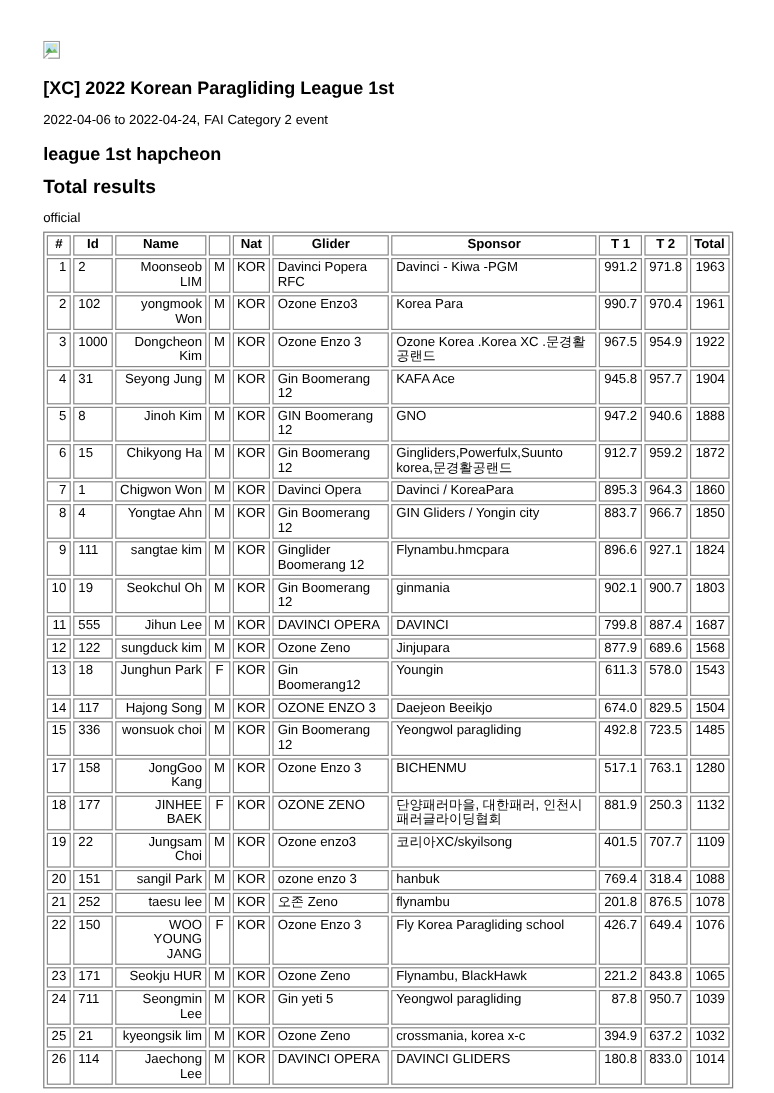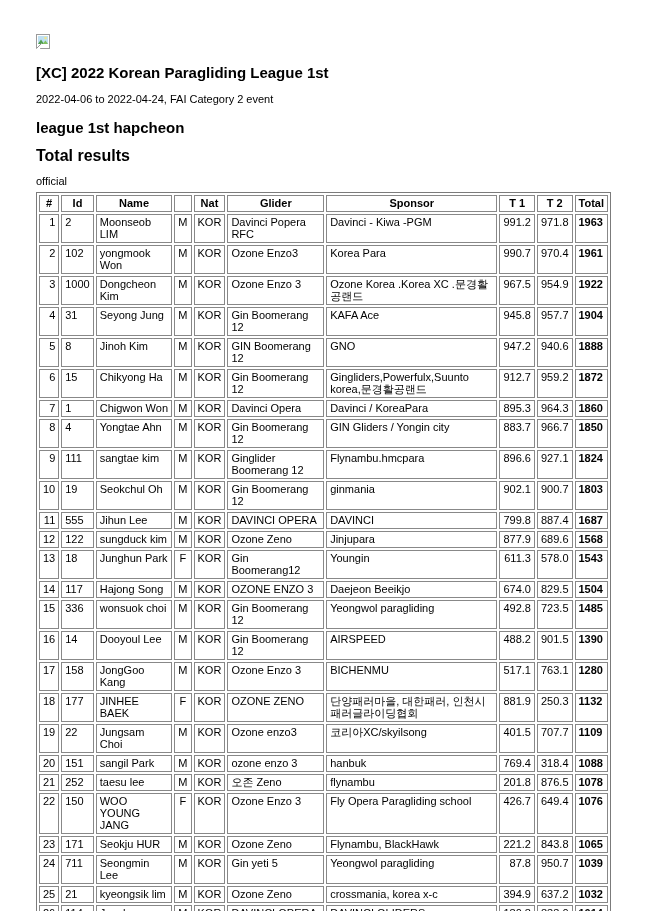--- a/index.html
+++ b/index.html
@@ -59,28 +59,28 @@
     overflow: hidden;
   }
   table.results th {
     font-weight: bold;
     text-align: center;
     vertical-align: middle;
   }
   
   .c0 { width: 16px;  text-align: right; }
   .c1 { width: 24px;  text-align: left; }
-  .c2 { width: 78px;  text-align: left; }
+  .c2 { width: 78px;  text-align: right; }
   .c3 { width: 11px;  text-align: center; }
   .c4 { width: 20px;  text-align: center; margin-top: 40px; }
   .c5 { width: 99px;  text-align: left; margin-left: 28px; }
   .c6 { width: 174px; text-align: left; }
   .c7 { width: 28px;  text-align: right; }
   .c8 { width: 26px;  text-align: right; }
-  .c9 { width: 26px;  font-weight: bold; }
+  .c9 { width: 26px;  text-align: right; font-weight: normal; }
   th.c0, th.c7, th.c8, th.c9 { text-align: center; }
 </style>
 </head>
 <body>
 
 <div class="page">
 
   <span class="broken-img">
     <svg width="15" height="16" viewBox="0 0 15 16">
       <rect x="0.5" y="0.5" width="13" height="14" fill="#ffffff" stroke="#9a9a9a"></rect>
@@ -289,32 +289,20 @@
           <td class="c2">wonsuok choi</td>
           <td class="c3">M</td>
           <td class="c4">KOR</td>
           <td class="c5">Gin Boomerang 12</td>
           <td class="c6">Yeongwol paragliding</td>
           <td class="c7">492.8</td>
           <td class="c8">723.5</td>
           <td class="c9">1485</td>
         </tr>
         <tr>
-          <td class="c0">16</td>
-          <td class="c1">14</td>
-          <td class="c2">Dooyoul Lee</td>
-          <td class="c3">M</td>
-          <td class="c4">KOR</td>
-          <td class="c5">Gin Boomerang 12</td>
-          <td class="c6">AIRSPEED</td>
-          <td class="c7">488.2</td>
-          <td class="c8">901.5</td>
-          <td class="c9">1390</td>
-        </tr>
-        <tr>
           <td class="c0">17</td>
           <td class="c1">158</td>
           <td class="c2">JongGoo Kang</td>
           <td class="c3">M</td>
           <td class="c4">KOR</td>
           <td class="c5">Ozone Enzo 3</td>
           <td class="c6">BICHENMU</td>
           <td class="c7">517.1</td>
           <td class="c8">763.1</td>
           <td class="c9">1280</td>
@@ -367,21 +355,21 @@
           <td class="c8">876.5</td>
           <td class="c9">1078</td>
         </tr>
         <tr>
           <td class="c0">22</td>
           <td class="c1">150</td>
           <td class="c2">WOO YOUNG JANG</td>
           <td class="c3">F</td>
           <td class="c4">KOR</td>
           <td class="c5">Ozone Enzo 3</td>
-          <td class="c6">Fly Opera Paragliding school</td>
+          <td class="c6">Fly Korea Paragliding school</td>
           <td class="c7">426.7</td>
           <td class="c8">649.4</td>
           <td class="c9">1076</td>
         </tr>
         <tr>
           <td class="c0">23</td>
           <td class="c1">171</td>
           <td class="c2">Seokju HUR</td>
           <td class="c3">M</td>
           <td class="c4">KOR</td>

